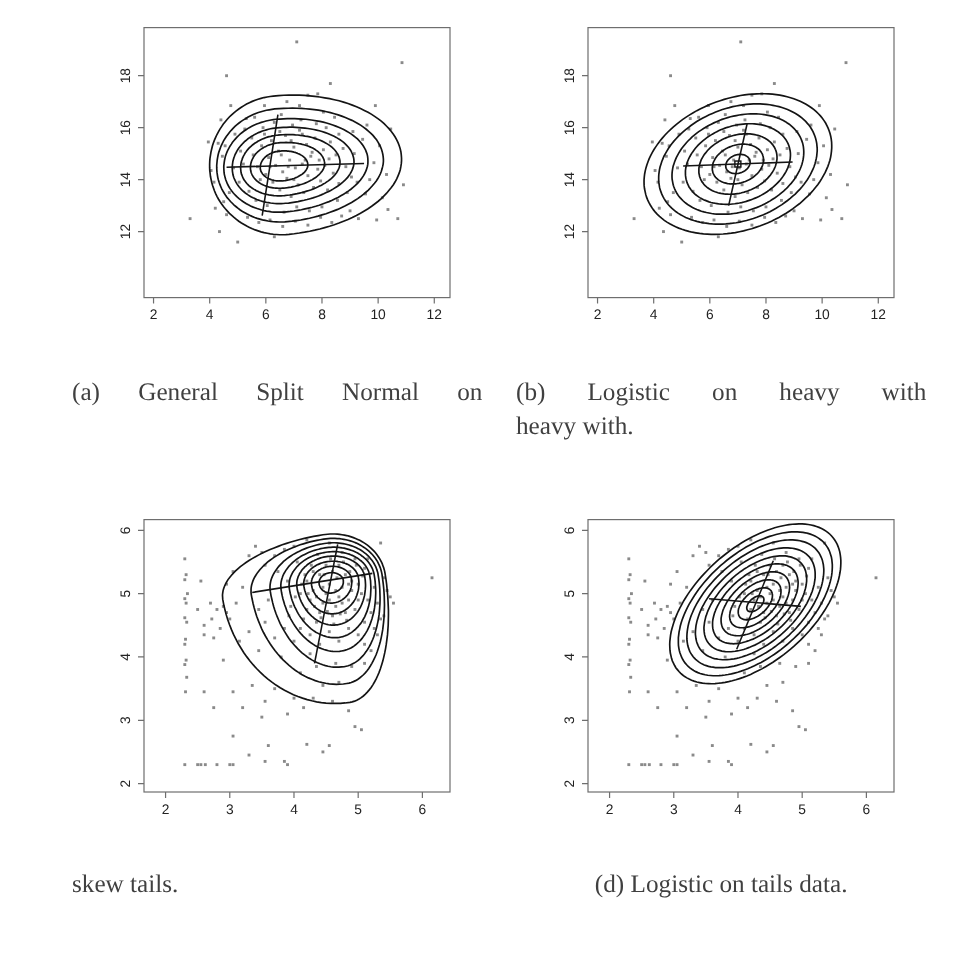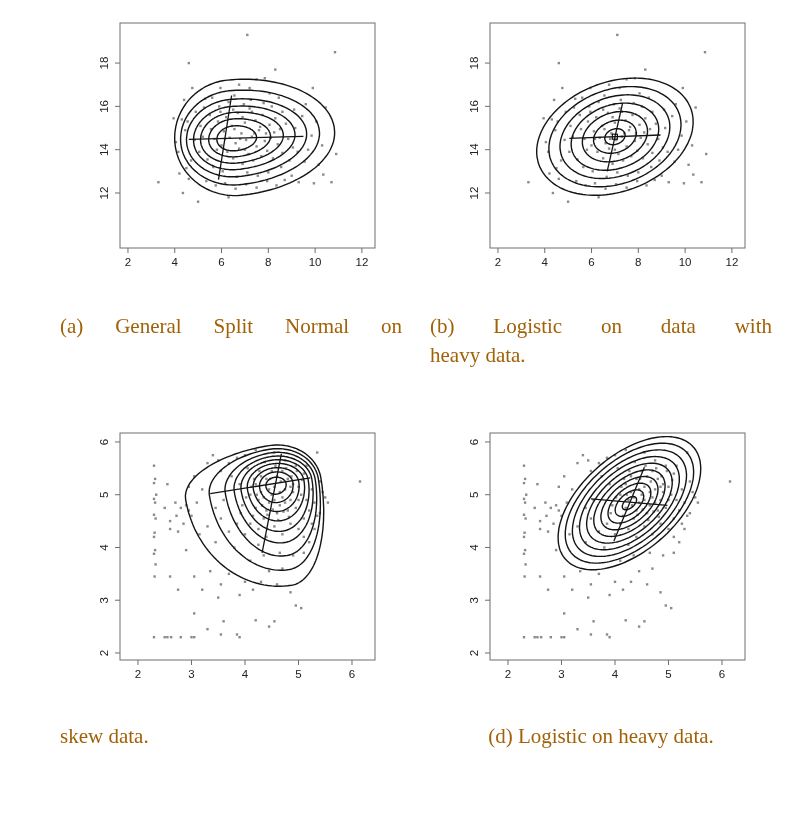--- a/index.html
+++ b/index.html
@@ -8,21 +8,21 @@
     font-family:"Liberation Sans",sans-serif;overflow:hidden;
   }
   .panel{position:absolute;width:310px;height:285px;}
   #panel-a{left:88px;top:0;}
   #panel-b{left:458px;top:0;}
   #panel-c{left:88px;top:410px;}
   #panel-d{left:458px;top:410px;}
   .caption{
     position:absolute;width:342px;
     font-family:"Liberation Serif","DejaVu Serif",serif;
-    font-size:21px;line-height:29px;color:#a16207;
+    font-size:21px;line-height:29px;color:#404040;
   }
   #caption-a{left:60px;top:312px;}
   #caption-b{left:430px;top:312px;}
   #caption-c{left:60px;top:722px;}
   #caption-d{left:430px;top:722px;}
   .cap-line{text-align:justify;}
   .cap-line.stretch{text-align-last:justify;}
   .cap-line.center{text-align:center;text-align-last:center;}
   svg text{font-family:"Liberation Sans",sans-serif;}
 </style>
@@ -811,21 +811,21 @@
       <text x="20" y="84.72205438066464" text-anchor="middle" font-size="11.5" fill="#222222" transform="rotate(-90 20 84.72205438066464)">5</text>
       <line x1="32" y1="31.968161747617938" x2="27" y2="31.968161747617938" stroke="#6e6e6e" stroke-width="1"></line>
       <text x="20" y="31.968161747617938" text-anchor="middle" font-size="11.5" fill="#222222" transform="rotate(-90 20 31.968161747617938)">6</text>
     </g>
   </svg>
 
 <div id="caption-a" class="caption">
   <div class="cap-line stretch">(a) General Split Normal on</div>
 </div>
 <div id="caption-b" class="caption">
-  <div class="cap-line stretch">(b) Logistic on data with</div>
-  <div class="cap-line">heavy data.</div>
+  <div class="cap-line stretch">(b) Logistic on heavy with</div>
+  <div class="cap-line">heavy with.</div>
 </div>
 <div id="caption-c" class="caption">
-  <div class="cap-line">skew data.</div>
+  <div class="cap-line">skew tails.</div>
 </div>
 <div id="caption-d" class="caption">
-  <div class="cap-line center">(d) Logistic on heavy data.</div>
+  <div class="cap-line center">(d) Logistic on tails data.</div>
 </div>
 
 </body></html>

